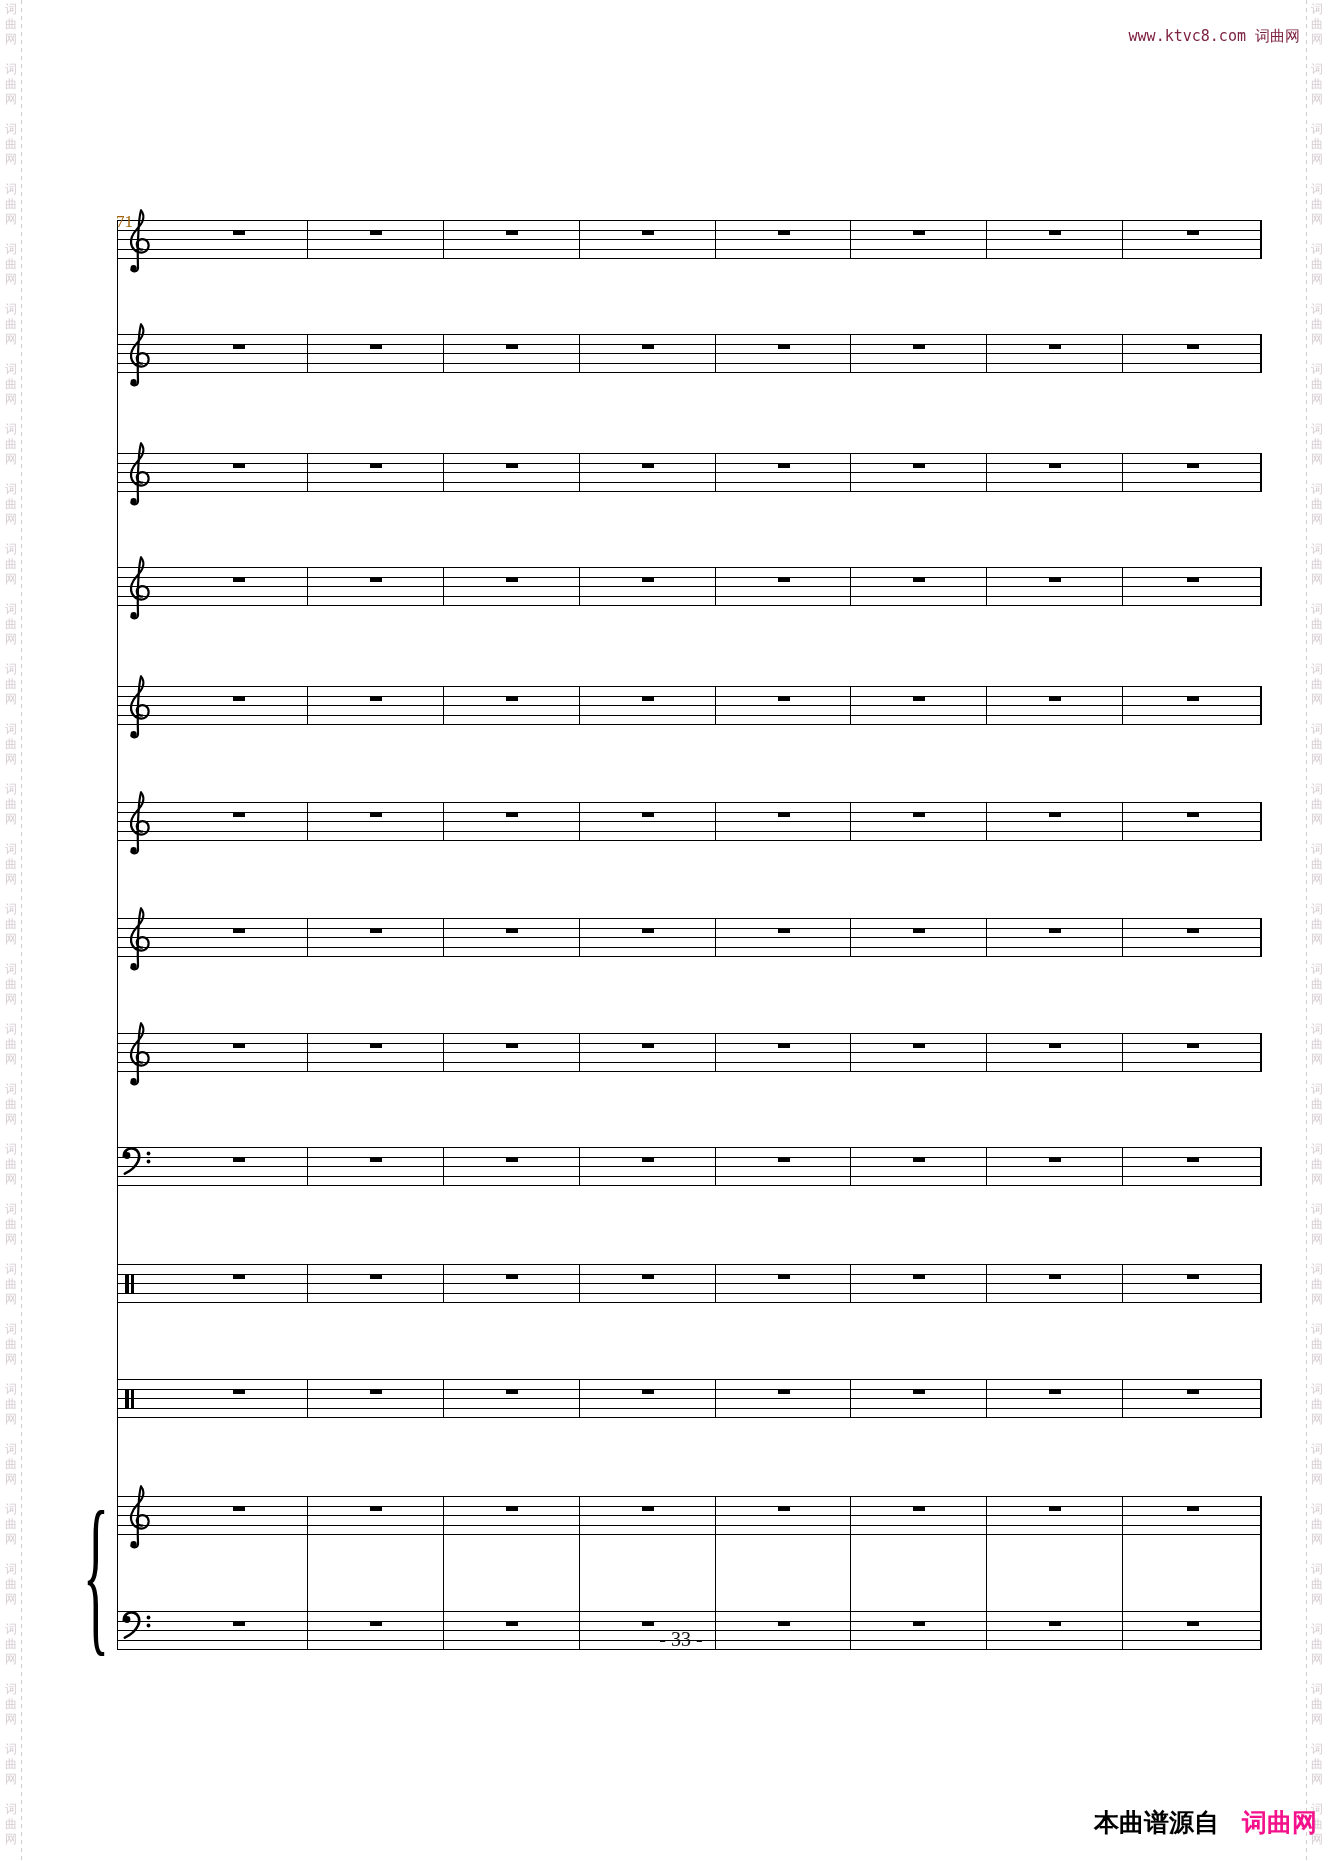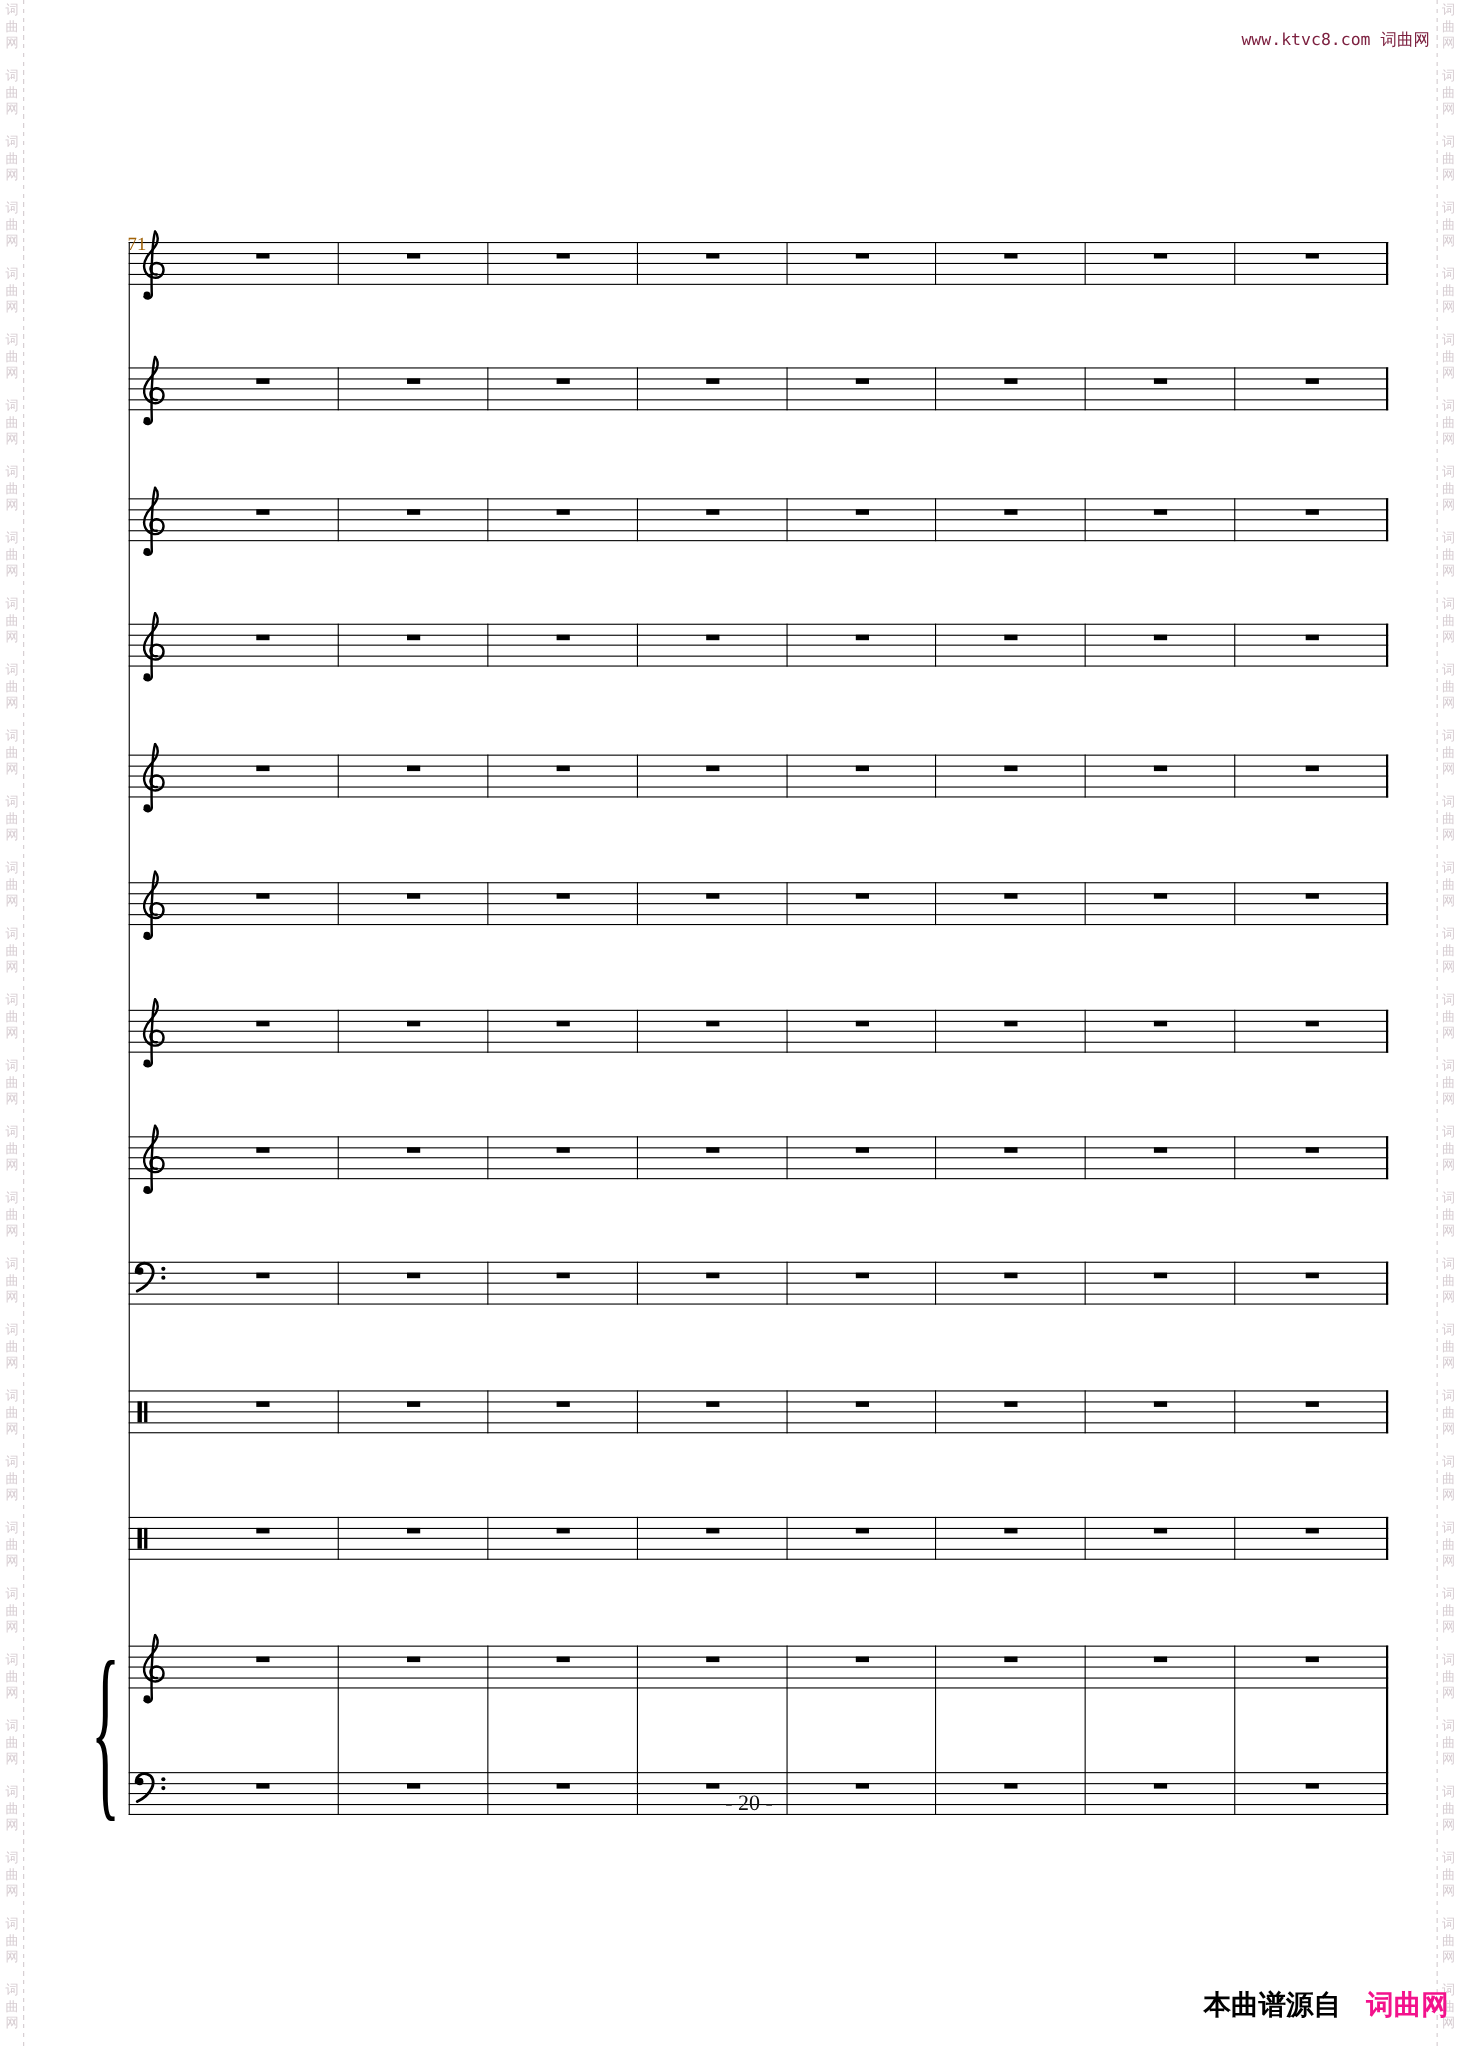--- a/index.html
+++ b/index.html
@@ -711,16 +711,16 @@
     <div class="barline" style="position: absolute; left: 598px; top: 1496px; width: 1px; height: 154px;"></div>
     <div class="barline" style="position: absolute; left: 733px; top: 1496px; width: 1px; height: 154px;"></div>
     <div class="barline" style="position: absolute; left: 869px; top: 1496px; width: 1px; height: 154px;"></div>
     <div class="barline" style="position: absolute; left: 1005px; top: 1496px; width: 1px; height: 154px;"></div>
     <div class="barline" style="position: absolute; left: 1143px; top: 1496px; width: 2px; height: 154px;"></div>
     <div class="system-line" style="position: absolute; left: -0.5px; top: 220px; width: 1.5px; height: 1430px;"></div>
   </div>
 
 <div class="piano-brace">{</div>
 
-<div class="page-number">- 20 -</div>
+<div class="page-number">- 33 -</div>
 
 <div class="footer-label">本曲谱源自</div>
 <div class="footer-site" style="color: rgb(243, 18, 140);">词曲网</div>
 
 </body></html>

